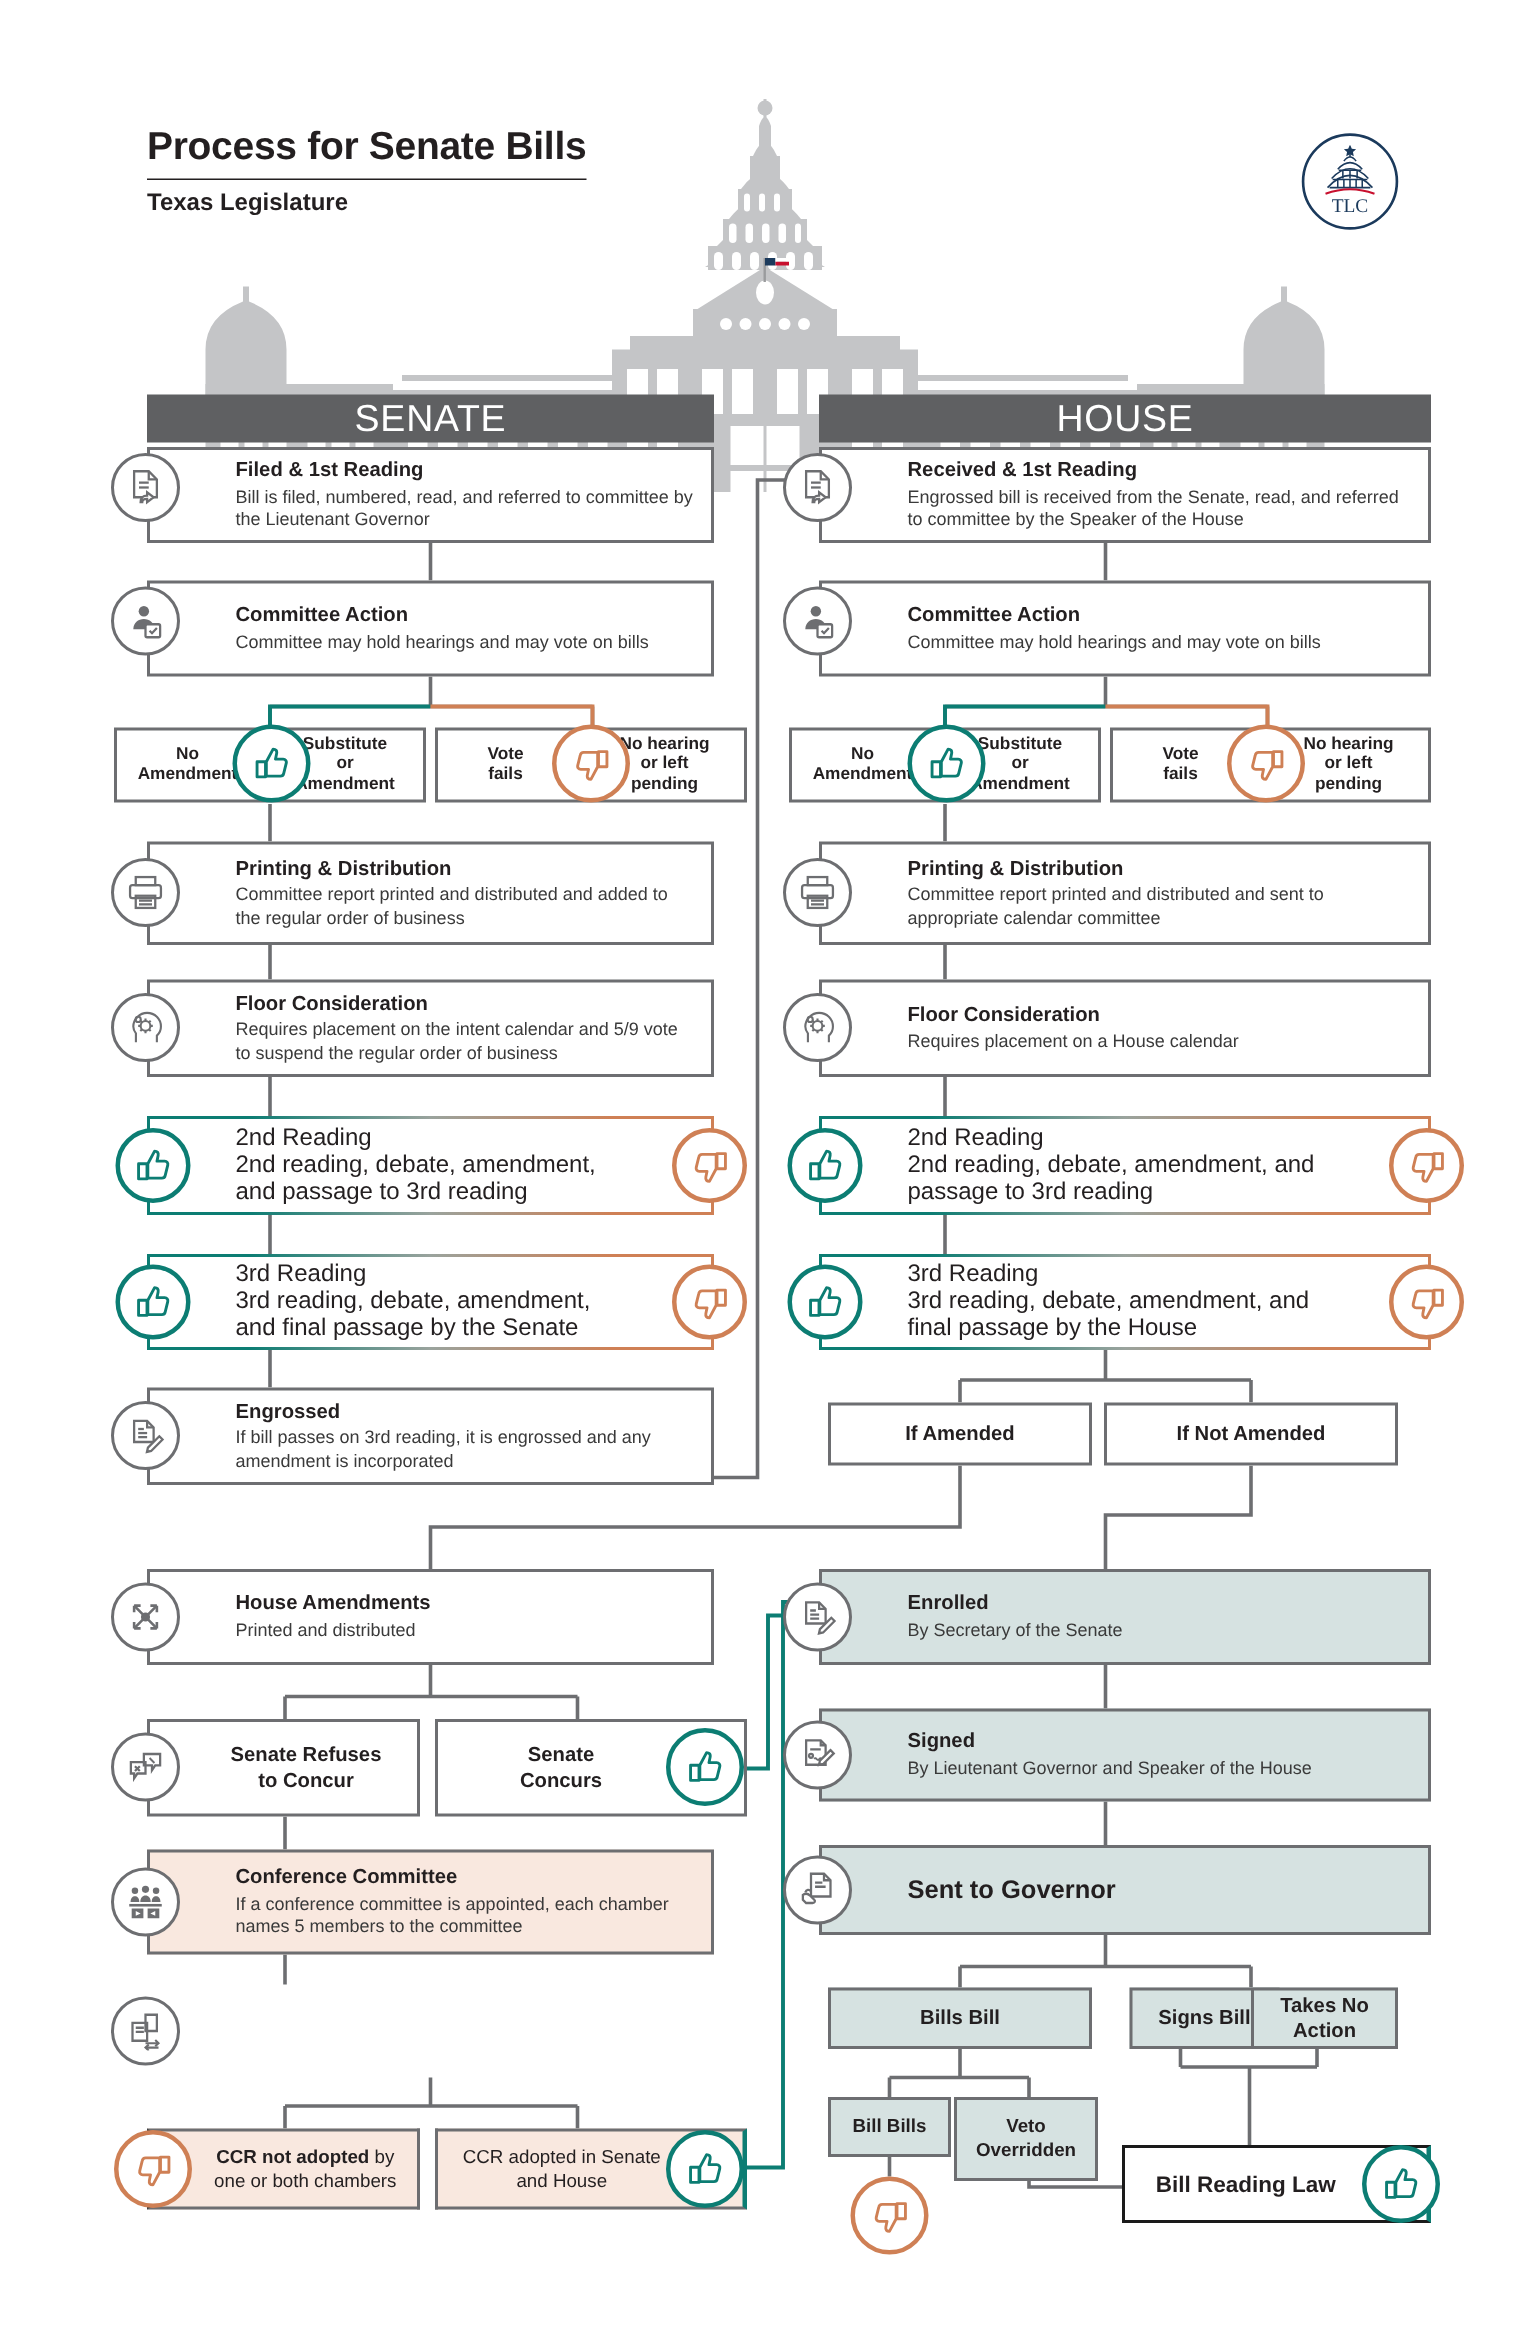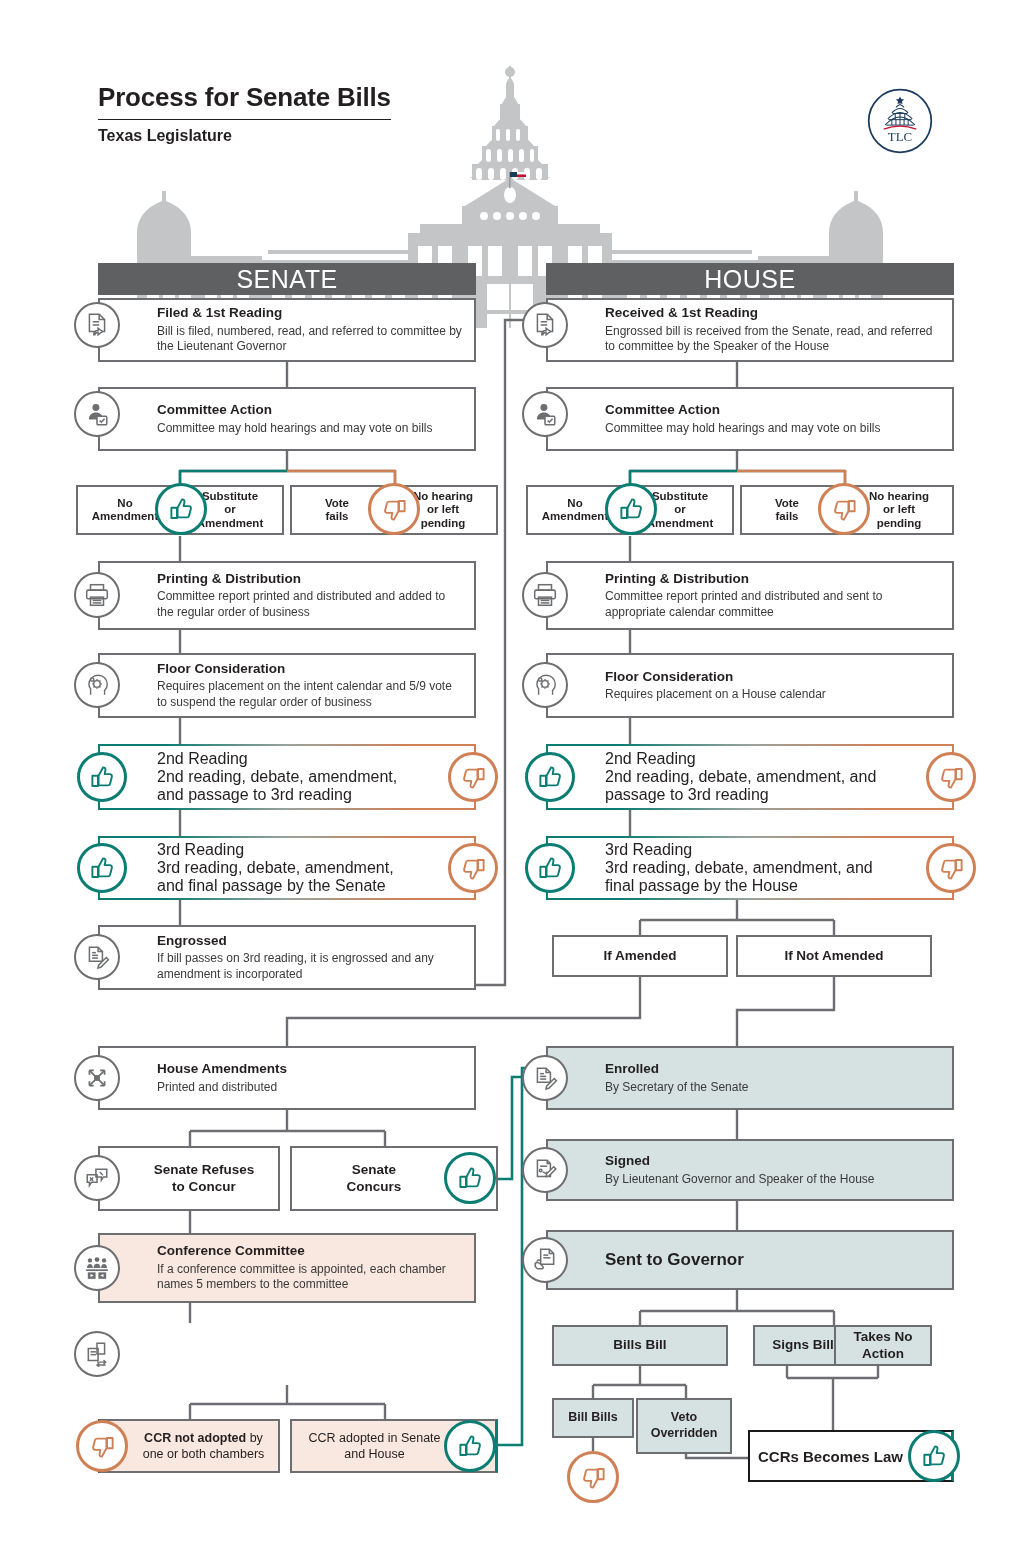--- a/index.html
+++ b/index.html
@@ -743,21 +743,21 @@
   </div>
 
   <div class="med orange" style="left:567px;top:1451px;width:52px;height:52px;">
     <svg width="27" height="27" viewBox="0 0 24 24" fill="none" stroke="#cf8055" stroke-width="1.7" stroke-linejoin="round">
       <path d="M15.5 13.5l-4 7.5c-1.6 0-2.4-1-2.1-2.6l.7-3.4H5.5c-1.3 0-2.1-1-1.8-2.3l1.5-6.1c.2-1 1-1.6 2-1.6h8.3z"></path>
       <rect x="16" y="4.5" width="5" height="9"></rect>
     </svg>
   </div>
 
   <div class="final-box" style="left:748px;top:1430px;width:206px;height:52px;border-right:3px solid #0c7d73;">
-    <div class="ttl" style="padding-right:40px;">CCRs Becomes Law</div>
+    <div class="ttl" style="padding-right:40px;">Bill Reading Law</div>
   </div>
   <div class="med teal" style="left:908px;top:1430px;width:52px;height:52px;">
     <svg width="27" height="27" viewBox="0 0 24 24" fill="none" stroke="#0c7d73" stroke-width="1.7" stroke-linejoin="round">
       <path d="M8.5 10.5l4-7.5c1.6 0 2.4 1 2.1 2.6l-.7 3.4h4.6c1.3 0 2.1 1 1.8 2.3l-1.5 6.1c-.2 1-1 1.6-2 1.6H8.5z"></path>
       <rect x="3" y="10.5" width="5" height="9"></rect>
     </svg>
   </div>
 
 </div>
 

